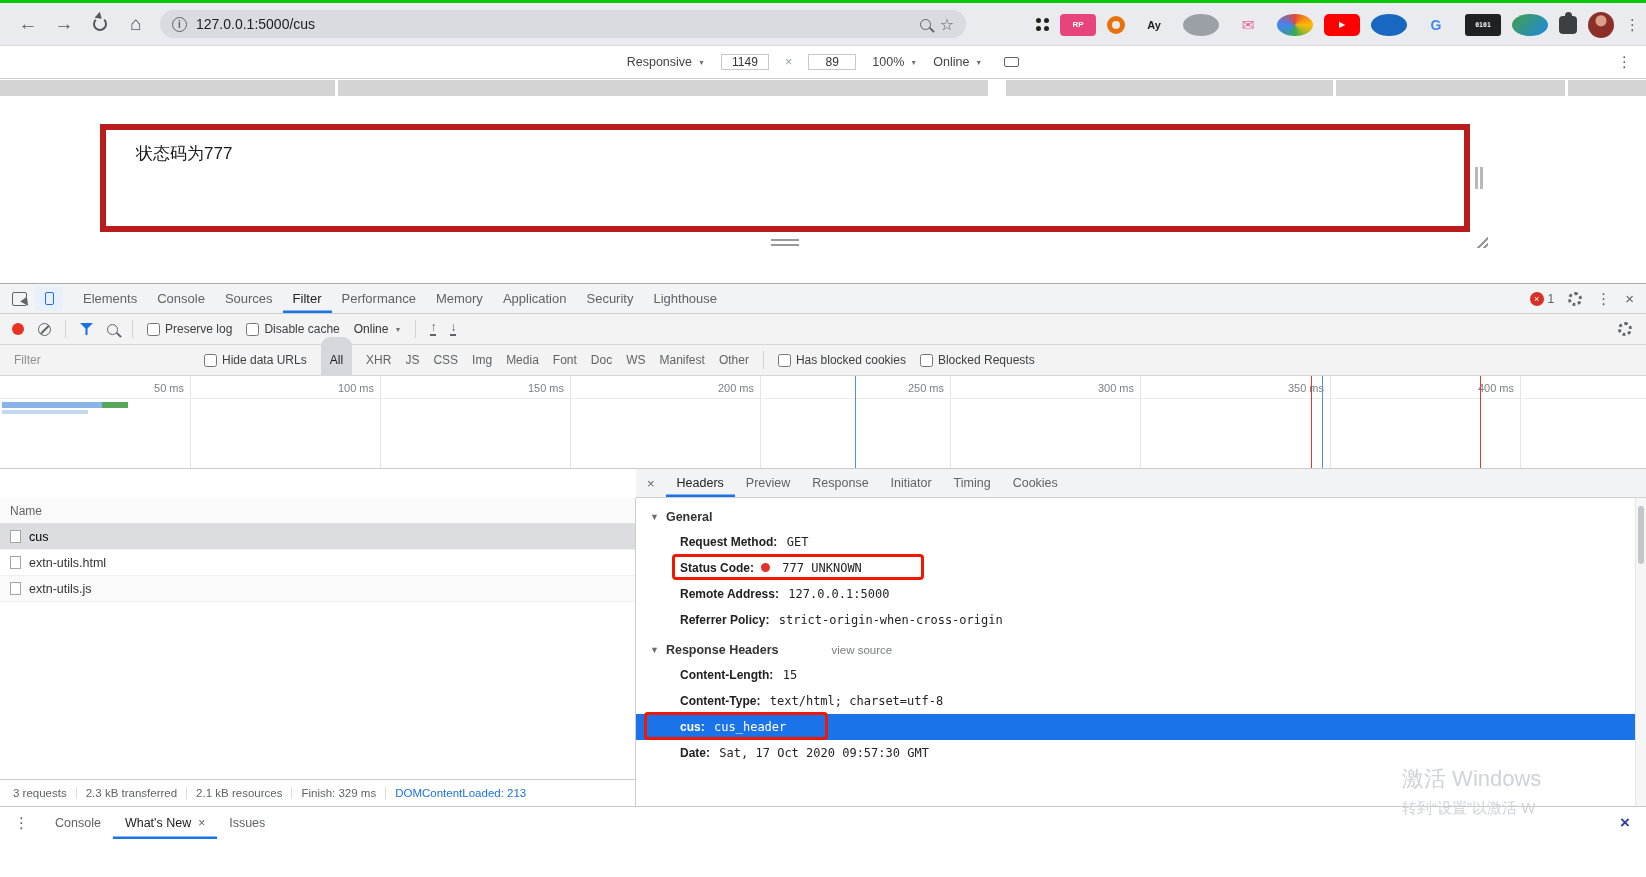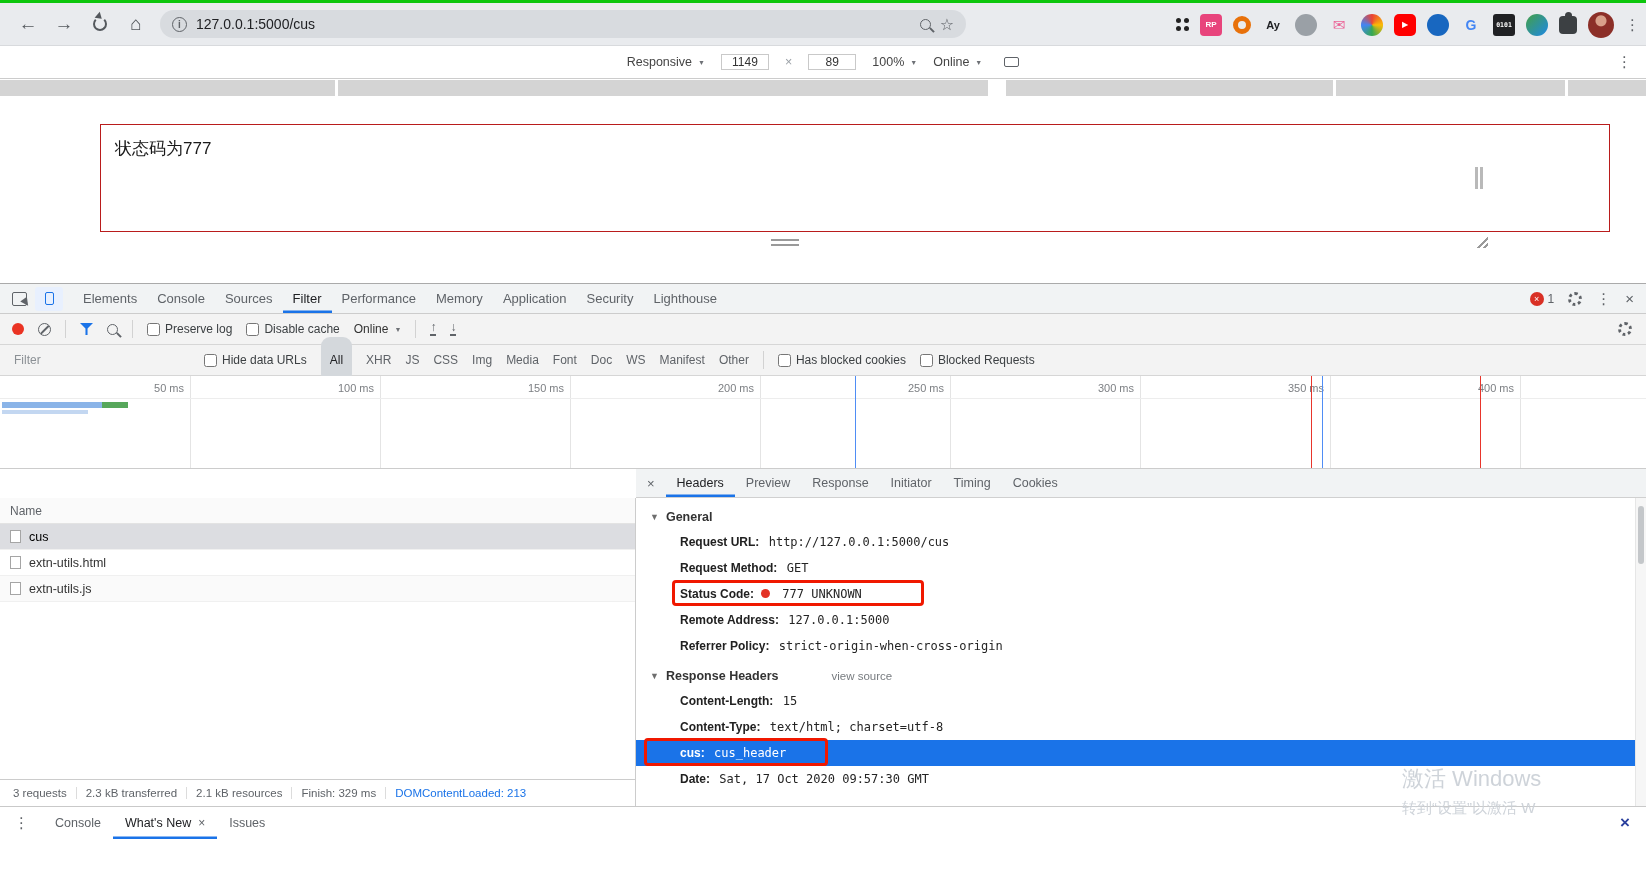--- a/index.html
+++ b/index.html
@@ -19,21 +19,21 @@
   #omnibox { height: 28px; width: 806px; margin-left: 6px; background: #d8dbdf; border-radius: 14px;
              display: flex; align-items: center; gap: 9px; padding: 0 12px; flex: none; }
   .info-i { width: 15px; height: 15px; border: 1.5px solid #5f6368; border-radius: 50%; color: #5f6368;
             font-size: 10px; font-weight: bold; display: flex; align-items: center; justify-content: center; flex: none; }
   #url-text { font-size: 14px; color: #202124; flex: 1; }
   .mag { position: relative; width: 11px; height: 11px; border: 1.8px solid #5f6368; border-radius: 50%; flex: none; }
   .mag::after { content: ""; position: absolute; width: 6px; height: 1.8px; background: #5f6368;
                 transform: rotate(45deg); right: -5px; bottom: -2px; }
   .star { font-size: 16px; color: #5f6368; }
   #ext-area { position: absolute; right: 6px; top: 3px; height: 43px; display: flex; align-items: center; gap: 11px; }
-  .ext { width: 22px; height: 22px; display: flex; align-items: center; justify-content: center;
+  .ext { width: 36px; height: 22px; display: flex; align-items: center; justify-content: center;
          border-radius: 50%; font-weight: bold; flex: none; }
   .e-dots { position: relative; width: 13px; height: 13px; border-radius: 0; }
   .e-dots::before { content: ""; position: absolute; left: 0; top: 0; width: 5px; height: 5px; background: #222;
                     border-radius: 50%; box-shadow: 8px 0 0 #222, 0 8px 0 #222, 8px 8px 0 #222; }
   .e-rp { background: #e8447c; border-radius: 4px; color: #fff; font-size: 8px; }
   .e-ring { width: 18px; height: 18px; border: 5px solid #e8710a; border-radius: 50%; }
   .e-ay { color: #202124; font-size: 11px; }
   .e-gray { background: #9aa0a6; }
   .e-mail { color: #ec5f94; font-size: 15px; }
   .e-wheel { background: conic-gradient(#ea4335, #fbbc05, #34a853, #4285f4, #ea4335); }
@@ -55,23 +55,23 @@
   .caret { font-size: 7px; color: #6e7176; }
   .dim-input { width: 48px; height: 16px; border: 1px solid #c9c9c9; text-align: center; font-size: 12px;
                color: #333; background: #fff; font-family: inherit; }
   .times { color: #9aa0a6; }
   .rotate-ic { width: 15px; height: 10px; border: 1.6px solid #5f6368; border-radius: 2px; margin-left: 6px; }
   #devicebar-menu { position: absolute; right: 14px; color: #5f6368; font-size: 15px; }
   
   #pagearea { position: absolute; top: 79px; left: 0; width: 100%; height: 204px; background: #fff; }
   #graybar { position: absolute; top: 1px; left: 0; width: 100%; height: 16px; background: #d4d4d4; }
   .gbgap { position: absolute; top: 0; height: 16px; background: #fff; }
-  .page-ta { position: absolute; left: 100px; top: 45px; width: 1510px; height: 108px;
-             border: 1px solid #b91c1c; background: #fff; resize: none; outline: none;
-             padding: 12px 14px; font-size: 17px; color: #1a1a1a; font-family: inherit; }
+  .page-ta { position: absolute; left: 100px; top: 45px; width: 1370px; height: 108px;
+             border: 6px solid #b91c1c; background: #fff; resize: none; outline: none;
+             padding: 12px 30px; font-size: 17px; color: #1a1a1a; font-family: inherit; }
   .h-right { position: absolute; left: 1475px; top: 88px; width: 8px; height: 22px;
              border-left: 3px solid #b9b9b9; border-right: 3px solid #b9b9b9; }
   .h-bottom { position: absolute; left: 771px; top: 160px; width: 28px; height: 7px;
               border-top: 2px solid #9a9a9a; border-bottom: 2px solid #9a9a9a; }
   .h-corner { position: absolute; left: 1476px; top: 157px; width: 12px; height: 12px;
               background: repeating-linear-gradient(-45deg, transparent 0 2px, #9a9a9a 2px 4px);
               clip-path: polygon(100% 0, 100% 100%, 0 100%); }
   
   #devtools { position: absolute; top: 283px; left: 0; width: 100%; height: 594px; background: #fff;
               border-top: 1px solid #aaa; display: flex; flex-direction: column; }
@@ -383,24 +383,20 @@
         <span class="det-tab">Initiator</span>
         <span class="det-tab">Timing</span>
         <span class="det-tab">Cookies</span>
       </div>
       <div class="det-content">
         <div class="sec">
           <span class="tri">▼</span>
           <span>General</span>
         </div>
         <div class="kv">
-          <span class="k">Request URL:</span>
-          <span class="v">http://127.0.0.1:5000/cus</span>
-        </div>
-        <div class="kv">
           <span class="k">Request Method:</span>
           <span class="v">GET</span>
         </div>
         <div class="kv">
           <span class="k">Status Code:</span><span class="dot"></span>
           <span class="v">777 UNKNOWN</span>
           <span class="anno anno-status"></span>
         </div>
         <div class="kv">
           <span class="k">Remote Address:</span>

